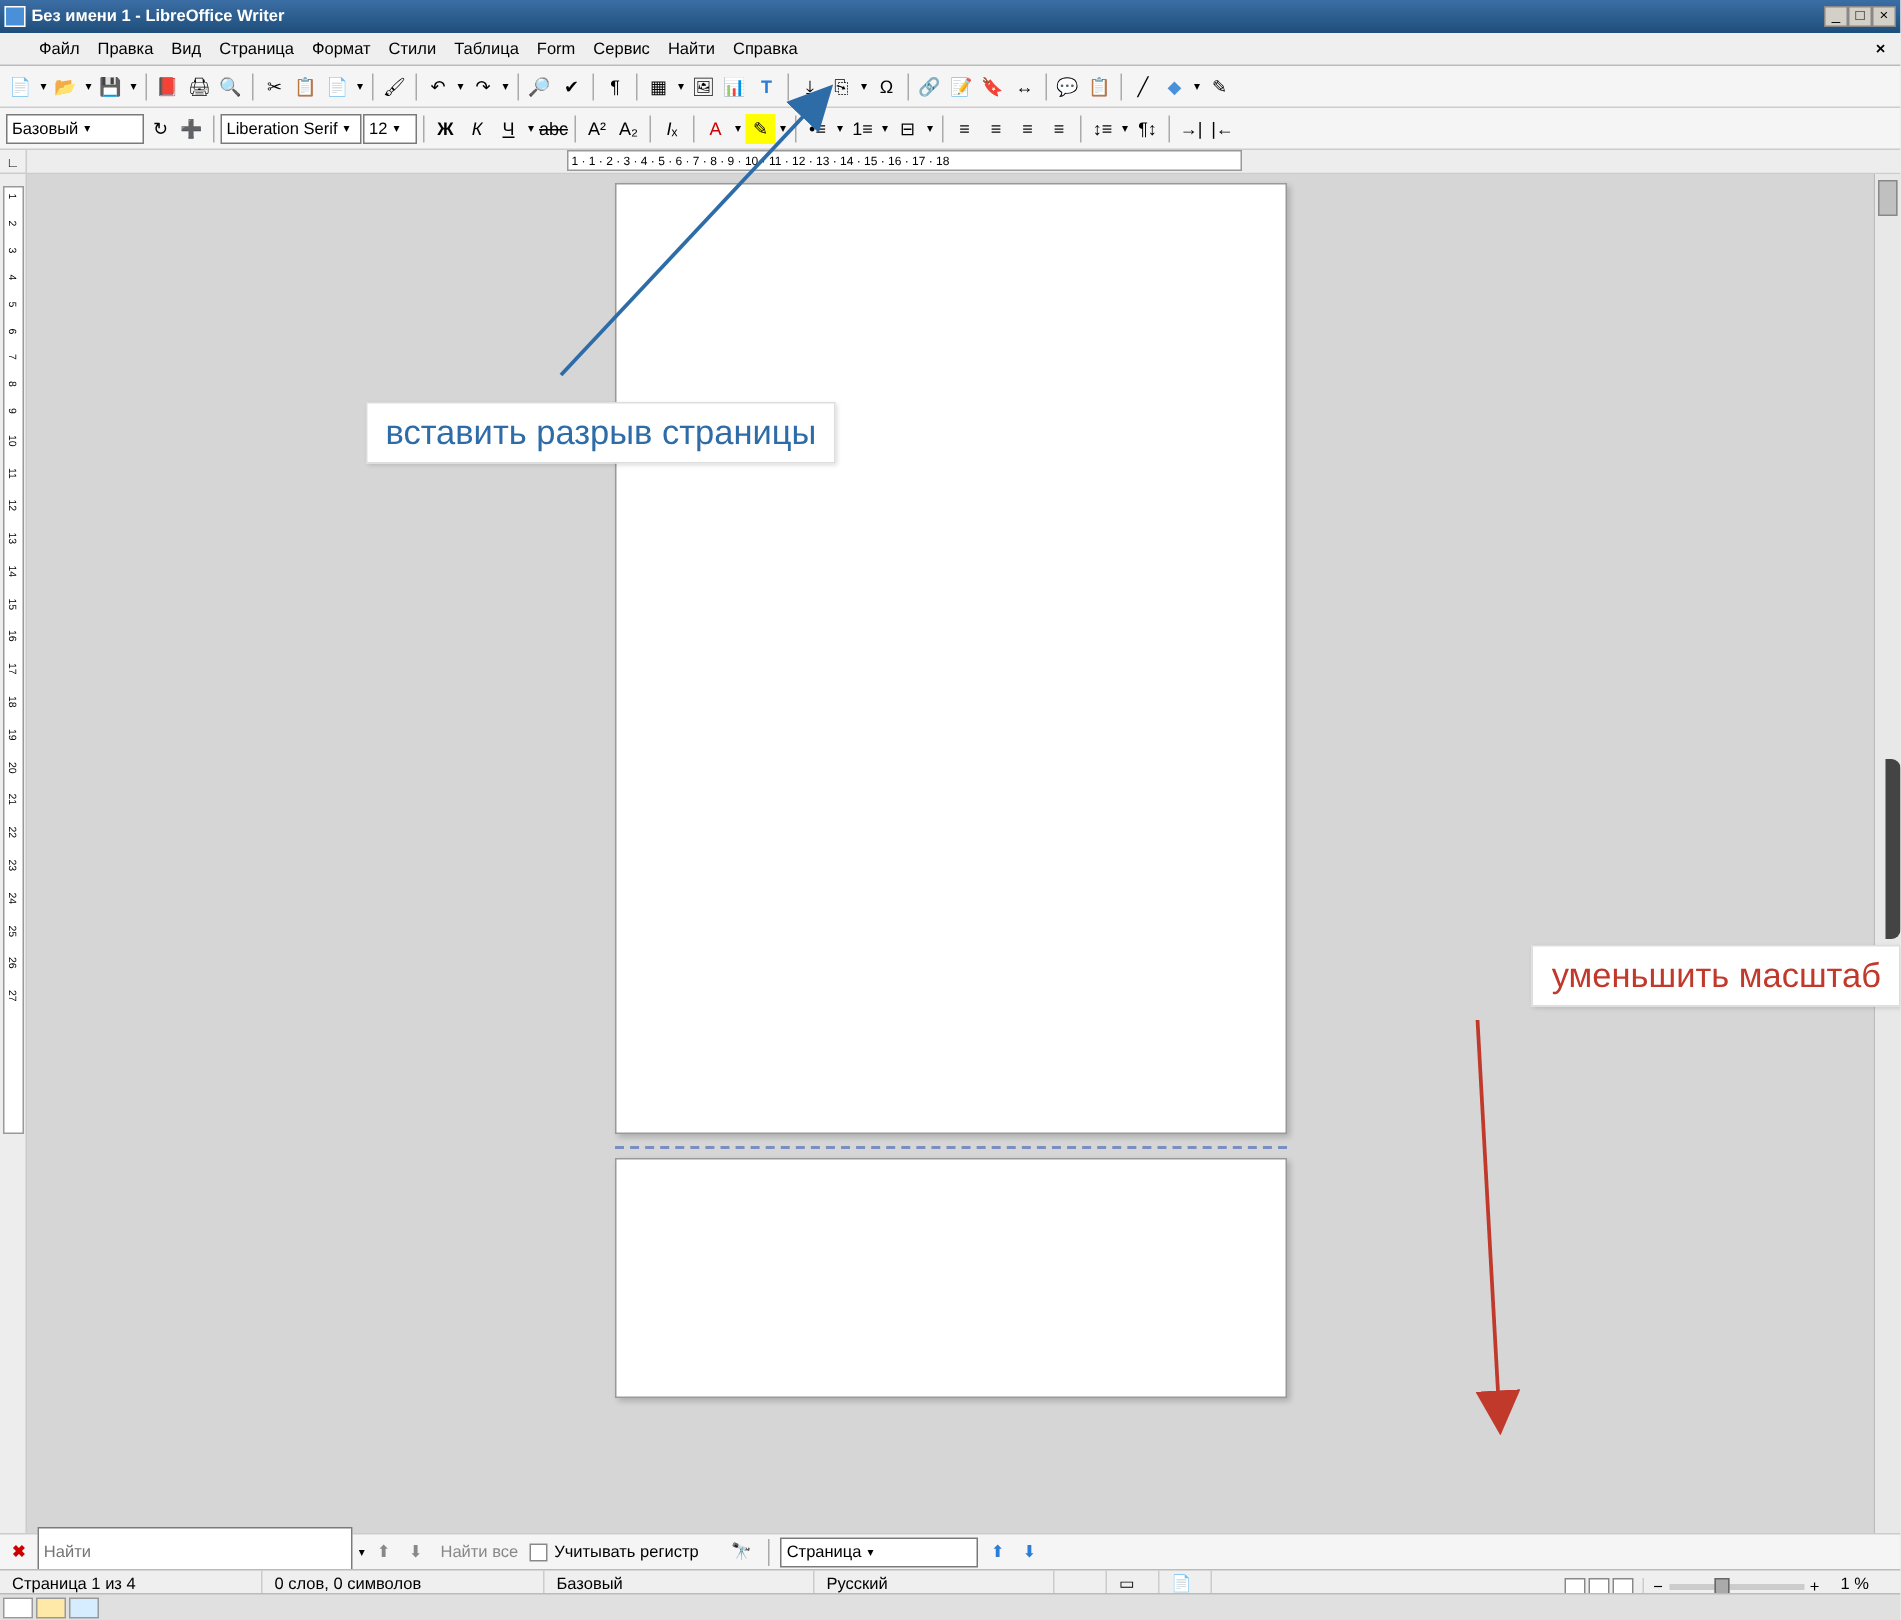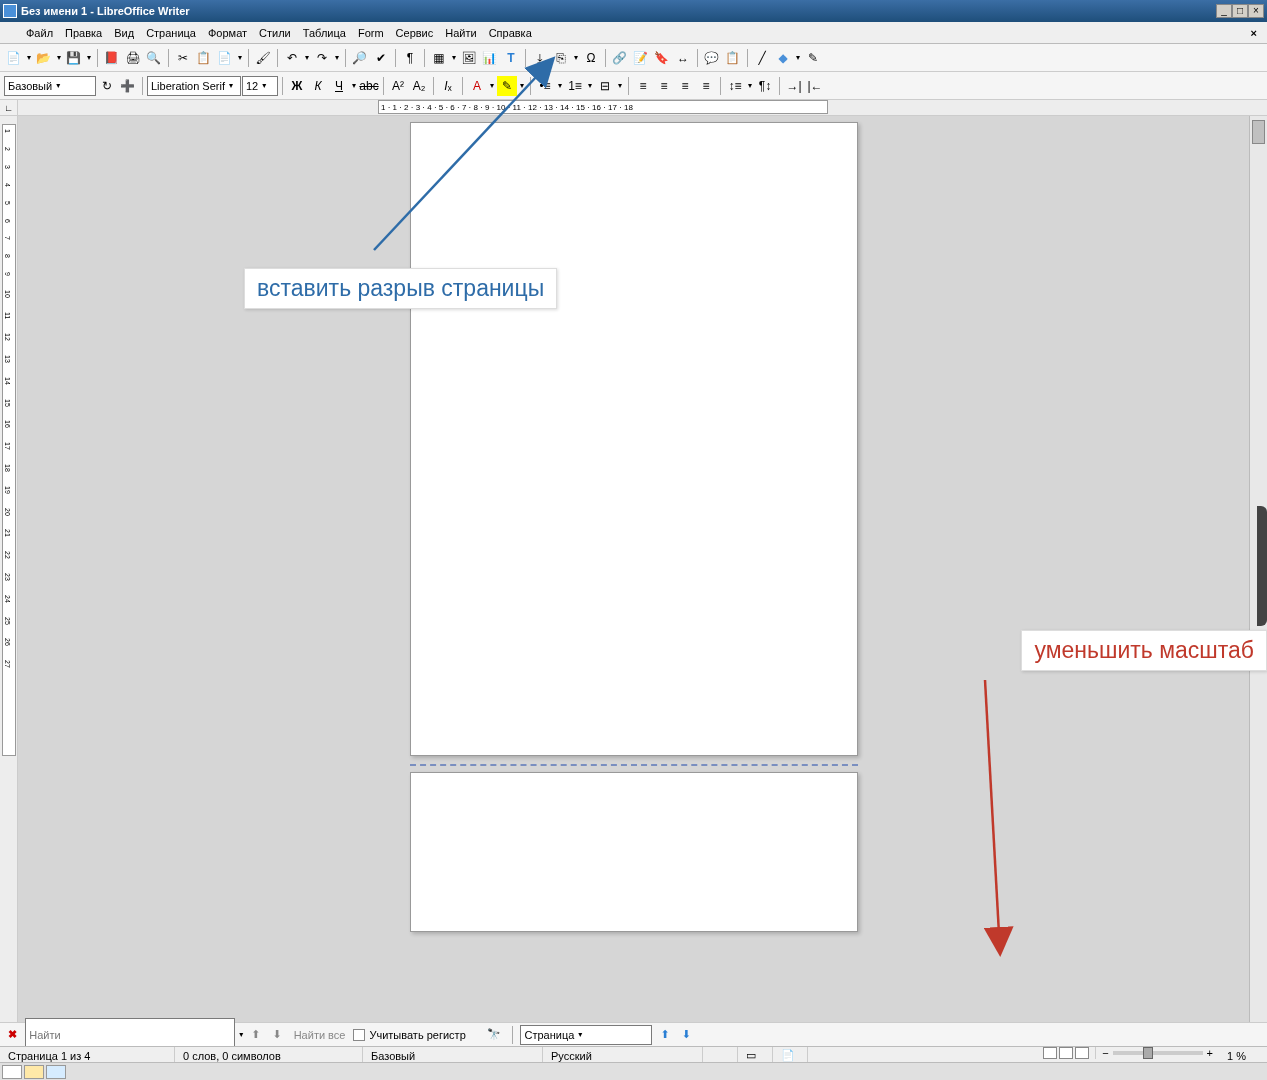--- a/index.html
+++ b/index.html
@@ -31,21 +31,21 @@
 .page-break { width: 448px; height: 2px; border-top: 2px dashed #7a8fc0; margin-bottom: 6px; }
 .page2 { width: 448px; height: 160px; background: #fff; border: 1px solid #999; box-shadow: 2px 2px 4px rgba(0,0,0,0.2); }
 .vscroll { position: absolute; right: 0; top: 116px; bottom: 54px; width: 18px; background: #e8e8e8; border-left: 1px solid #bbb; }
 .vscroll .thumb { position: absolute; top: 4px; left: 2px; right: 2px; height: 24px; background: #c0c0c0; border: 1px solid #888; }
 .sidebar-grip { position: absolute; right: 0; top: 390px; width: 10px; height: 120px; background: #444; border-radius: 0 6px 6px 0; }
 .findbar { position: absolute; bottom: 34px; left: 0; right: 0; height: 24px; background: #f5f5f5; border-top: 1px solid #ccc; display: flex; align-items: center; padding: 0 4px; gap: 4px; font-size: 11px; }
 .findbar .close-x { color: #c00; font-weight: bold; cursor: pointer; padding: 0 4px; }
 .findbar input.findbox { width: 210px; height: 18px; border: 1px solid #7a7a7a; padding: 16px 3px; font-size: 11px; }
 .findbar .btn { padding: 2px 4px; cursor: pointer; color: #888; }
 .findbar .chk { width: 12px; height: 12px; border: 1px solid #888; background: #fff; }
-.statusbar { position: absolute; bottom: 16px; left: 0; right: 0; height: 18px; background: #efefef; border-top: 1px solid #bbb; display: flex; align-items: flex-start; font-size: 11px; }
+.statusbar { position: absolute; bottom: 16px; left: 0; right: 0; height: 18px; background: #efefef; border-top: 1px solid #bbb; display: flex; align-items: flex-end; font-size: 11px; }
 .sb-cell { border-right: 1px solid #ccc; padding: 0 8px; height: 100%; display: flex; align-items: center; }
 .sb-spacer { flex: 1; }
 .zoom-icons { display: flex; gap: 2px; padding: 0 6px; border-right: 1px solid #ccc; }
 .zoom-icon { width: 14px; height: 12px; border: 1px solid #888; background: #fff; cursor: pointer; }
 .zoom-slider { display: flex; align-items: center; gap: 4px; padding: 0 6px; }
 .slider-track { width: 90px; height: 4px; background: #ccc; position: relative; }
 .slider-thumb { position: absolute; left: 30px; top: -4px; width: 10px; height: 12px; background: #aaa; border: 1px solid #666; }
 .taskbar { position: absolute; bottom: 0; left: 0; right: 0; height: 18px; background: #e0e0e0; border-top: 1px solid #bbb; display: flex; align-items: center; gap: 2px; padding: 0 2px; }
 .tabbtn { width: 20px; height: 14px; border: 1px solid #999; background: #fff; cursor: pointer; }
 .annotation1 { position: absolute; left: 244px; top: 268px; background: #fff; border: 1px solid #ddd; padding: 6px 12px; font-size: 23px; color: #2e6ca8; font-family: Arial; box-shadow: 1px 1px 3px rgba(0,0,0,0.15); }

